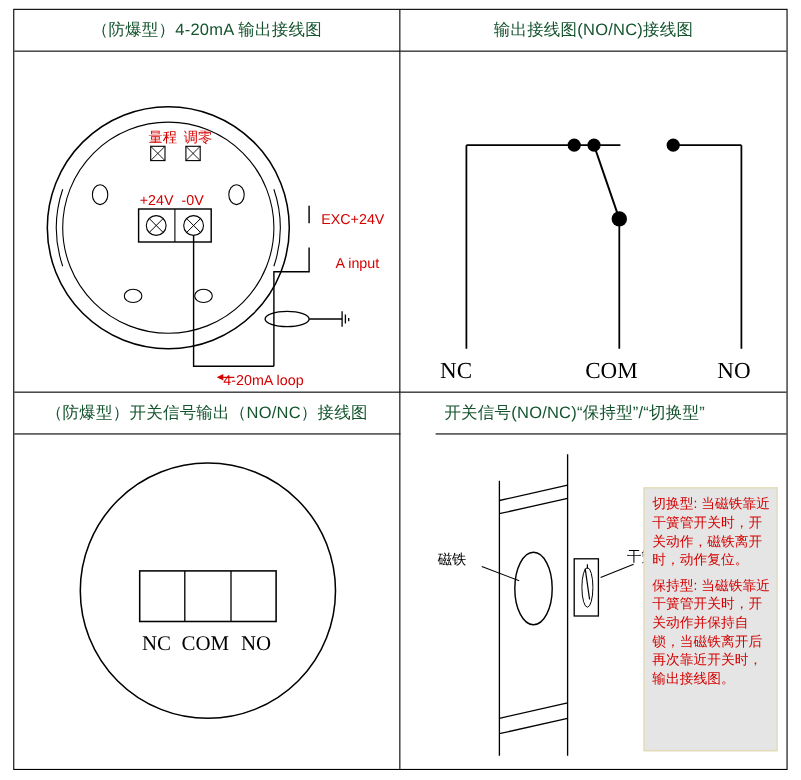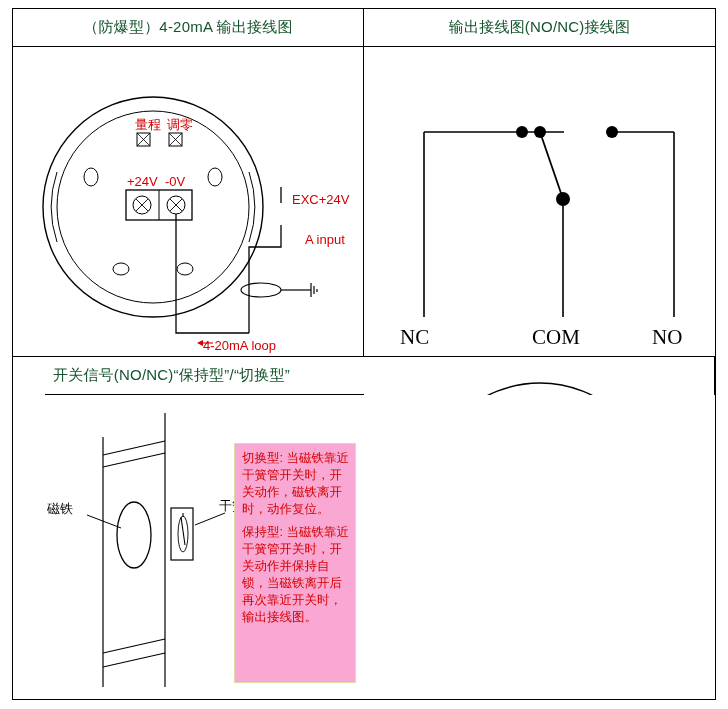--- a/index.html
+++ b/index.html
@@ -68,21 +68,21 @@
   }
   .red {
     fill: #d40000;
   }
   .note-box {
     position: absolute;
     right: 8px;
     top: 48px;
     width: 122px;
     height: 240px;
-    background: #f9a8d4;
+    background: #e5e5e5;
     border: 1px solid #e2d9a8;
     box-sizing: border-box;
     padding: 6px 6px 6px 7px;
     font-size: 12.5px;
     line-height: 17px;
     color: #d40000;
   }
   .note-box p {
     margin: 0 0 6px 0;
   }
@@ -170,20 +170,23 @@
         <line x1="60" y1="85" x2="60" y2="270" stroke="#000" stroke-width="1.6"></line>
         <line x1="199" y1="152" x2="199" y2="270" stroke="#000" stroke-width="1.6"></line>
         <line x1="310" y1="85" x2="310" y2="270" stroke="#000" stroke-width="1.6"></line>
 
         <text class="lbl-big" x="36" y="297">NC</text>
         <text class="lbl-big" x="168" y="297">COM</text>
         <text class="lbl-big" x="288" y="297">NO</text>
       </svg>
     </div>
 
+    <div class="cell hdr b-r b-b">
+      <span>（防爆型）开关信号输出（NO/NC）接线图</span>
+    </div>
 
     <div class="cell hdr b-b hdr-left">
       <span>开关信号(NO/NC)“保持型”/“切换型”</span>
     </div>
 
     <div class="cell b-r">
       <svg width="352" height="304" viewBox="0 0 352 304">
         <circle cx="176" cy="142" r="116" fill="none" stroke="#000" stroke-width="1.4"></circle>
         <rect x="114" y="124" width="124" height="46" fill="none" stroke="#000" stroke-width="1.4"></rect>
         <line x1="155" y1="124" x2="155" y2="170" stroke="#000" stroke-width="1.2"></line>

